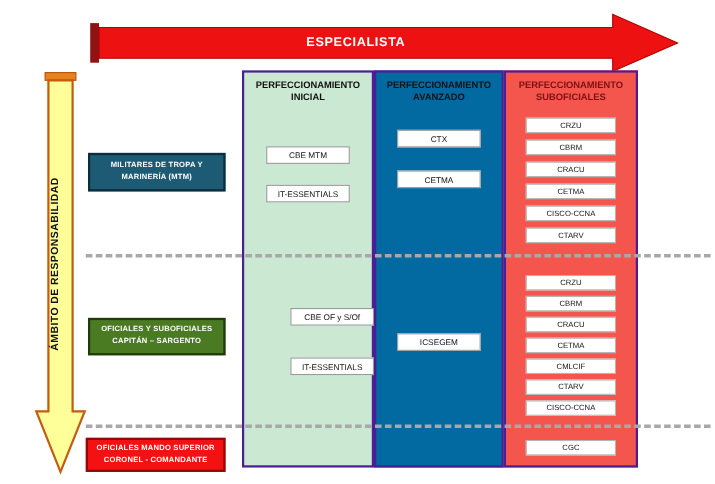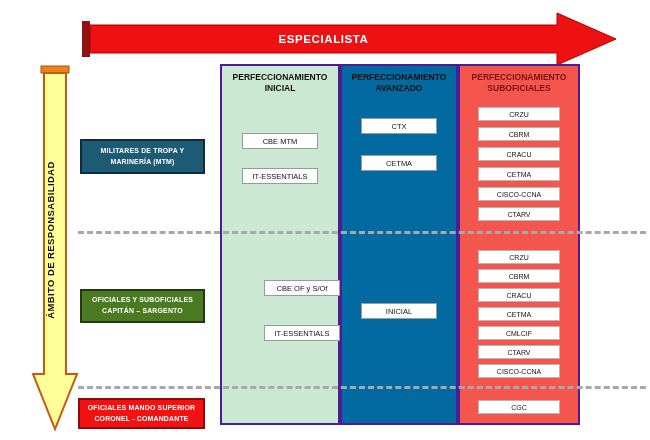--- a/index.html
+++ b/index.html
@@ -59,21 +59,21 @@
     </div>
   </div>
 
   <div class="col col-avanzado">
     <div class="col-header">PERFECCIONAMIENTO AVANZADO</div>
     <div class="group" style="top:52px;gap:21px;">
       <div class="cbox">CTX</div>
       <div class="cbox">CETMA</div>
     </div>
     <div class="group" style="top:237px;">
-      <div class="cbox">INICIAL</div>
+      <div class="cbox">ICSEGEM</div>
     </div>
   </div>
 
   <div class="col col-especialista">
     <div class="col-header dark-red">PERFECCIONAMIENTO SUBOFICIALES</div>
     <div class="group" style="top:41px;gap:6px;">
       <div class="cbox sm">CRZU</div>
       <div class="cbox sm">CBRM</div>
       <div class="cbox sm">CRACU</div>
       <div class="cbox sm">CETMA</div>

